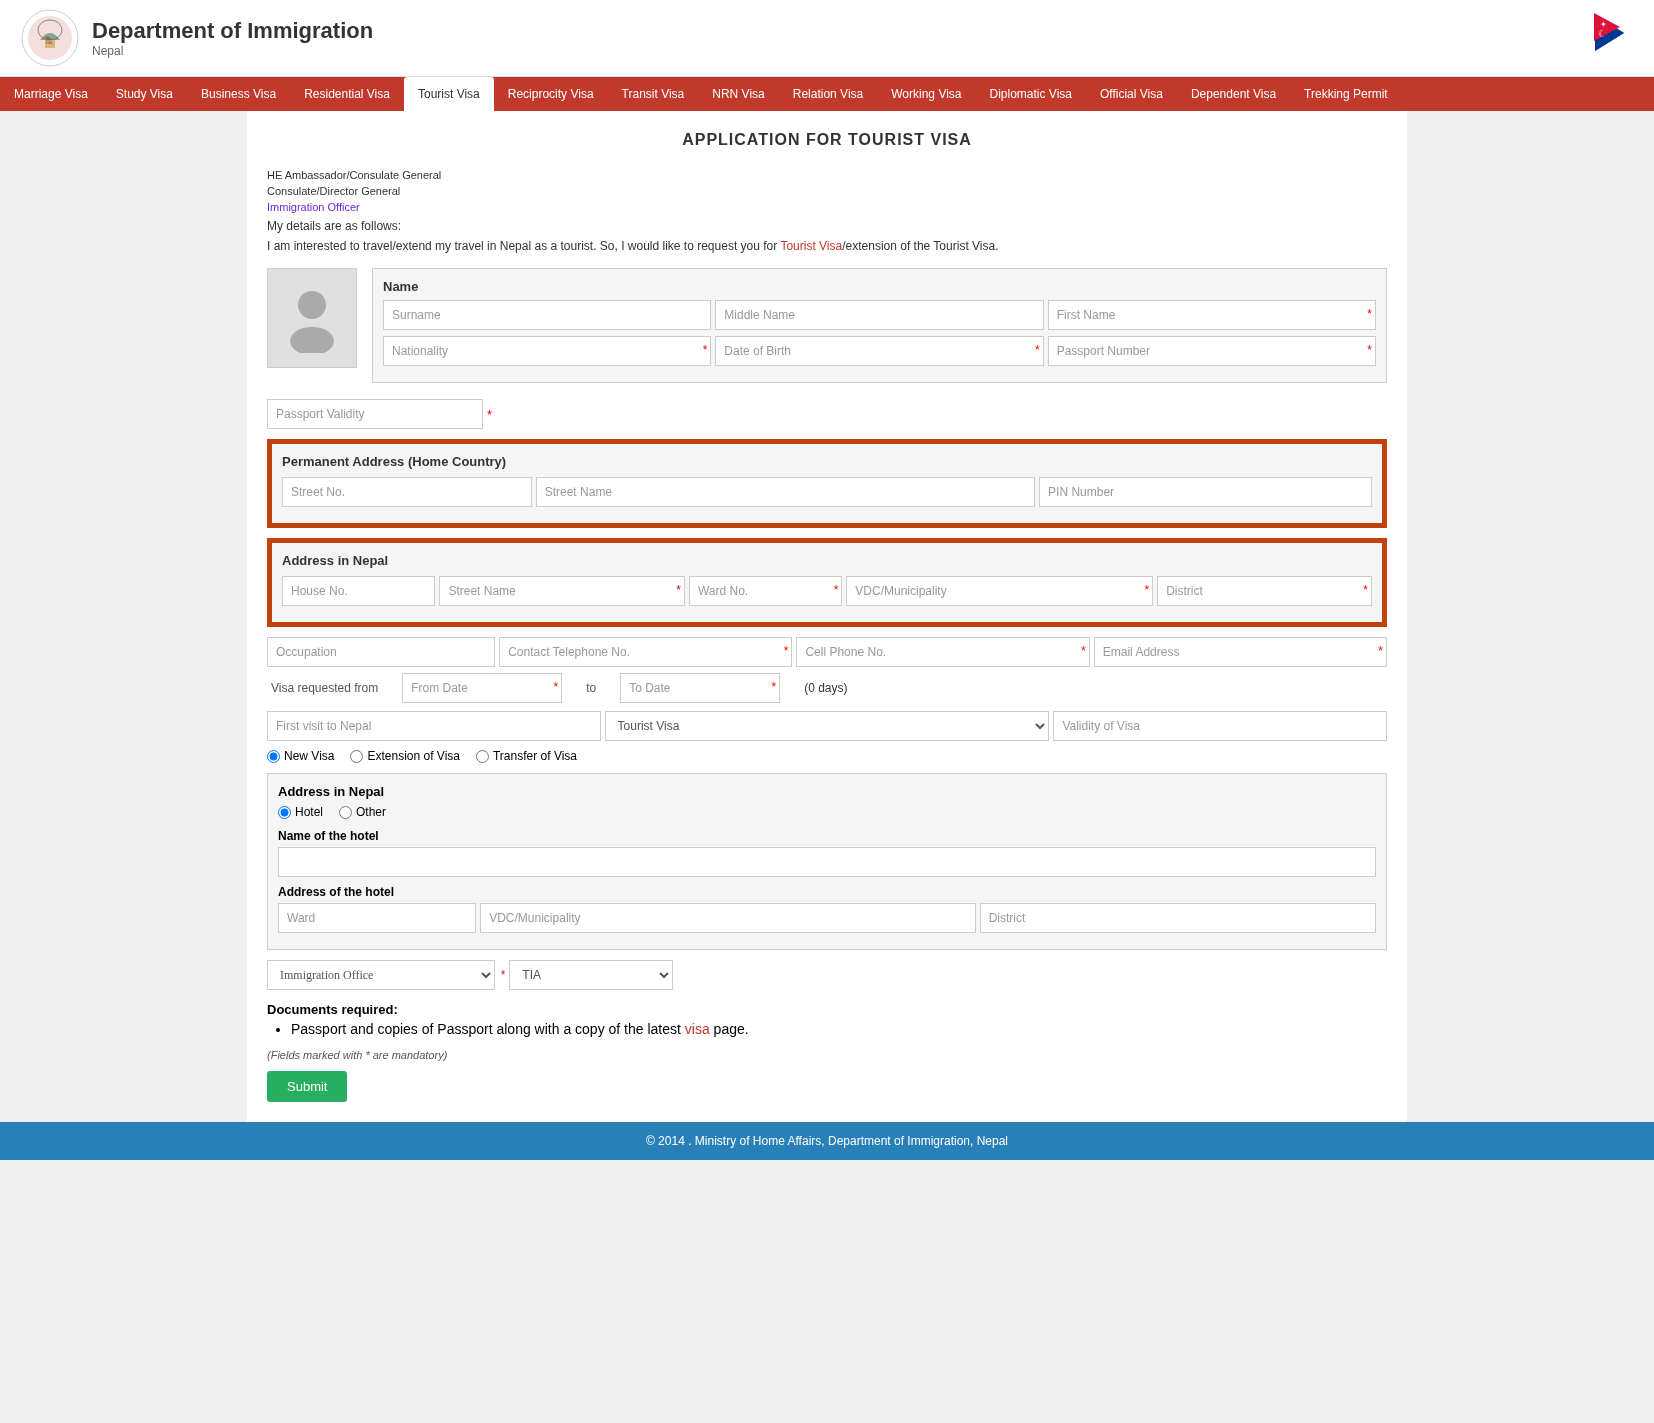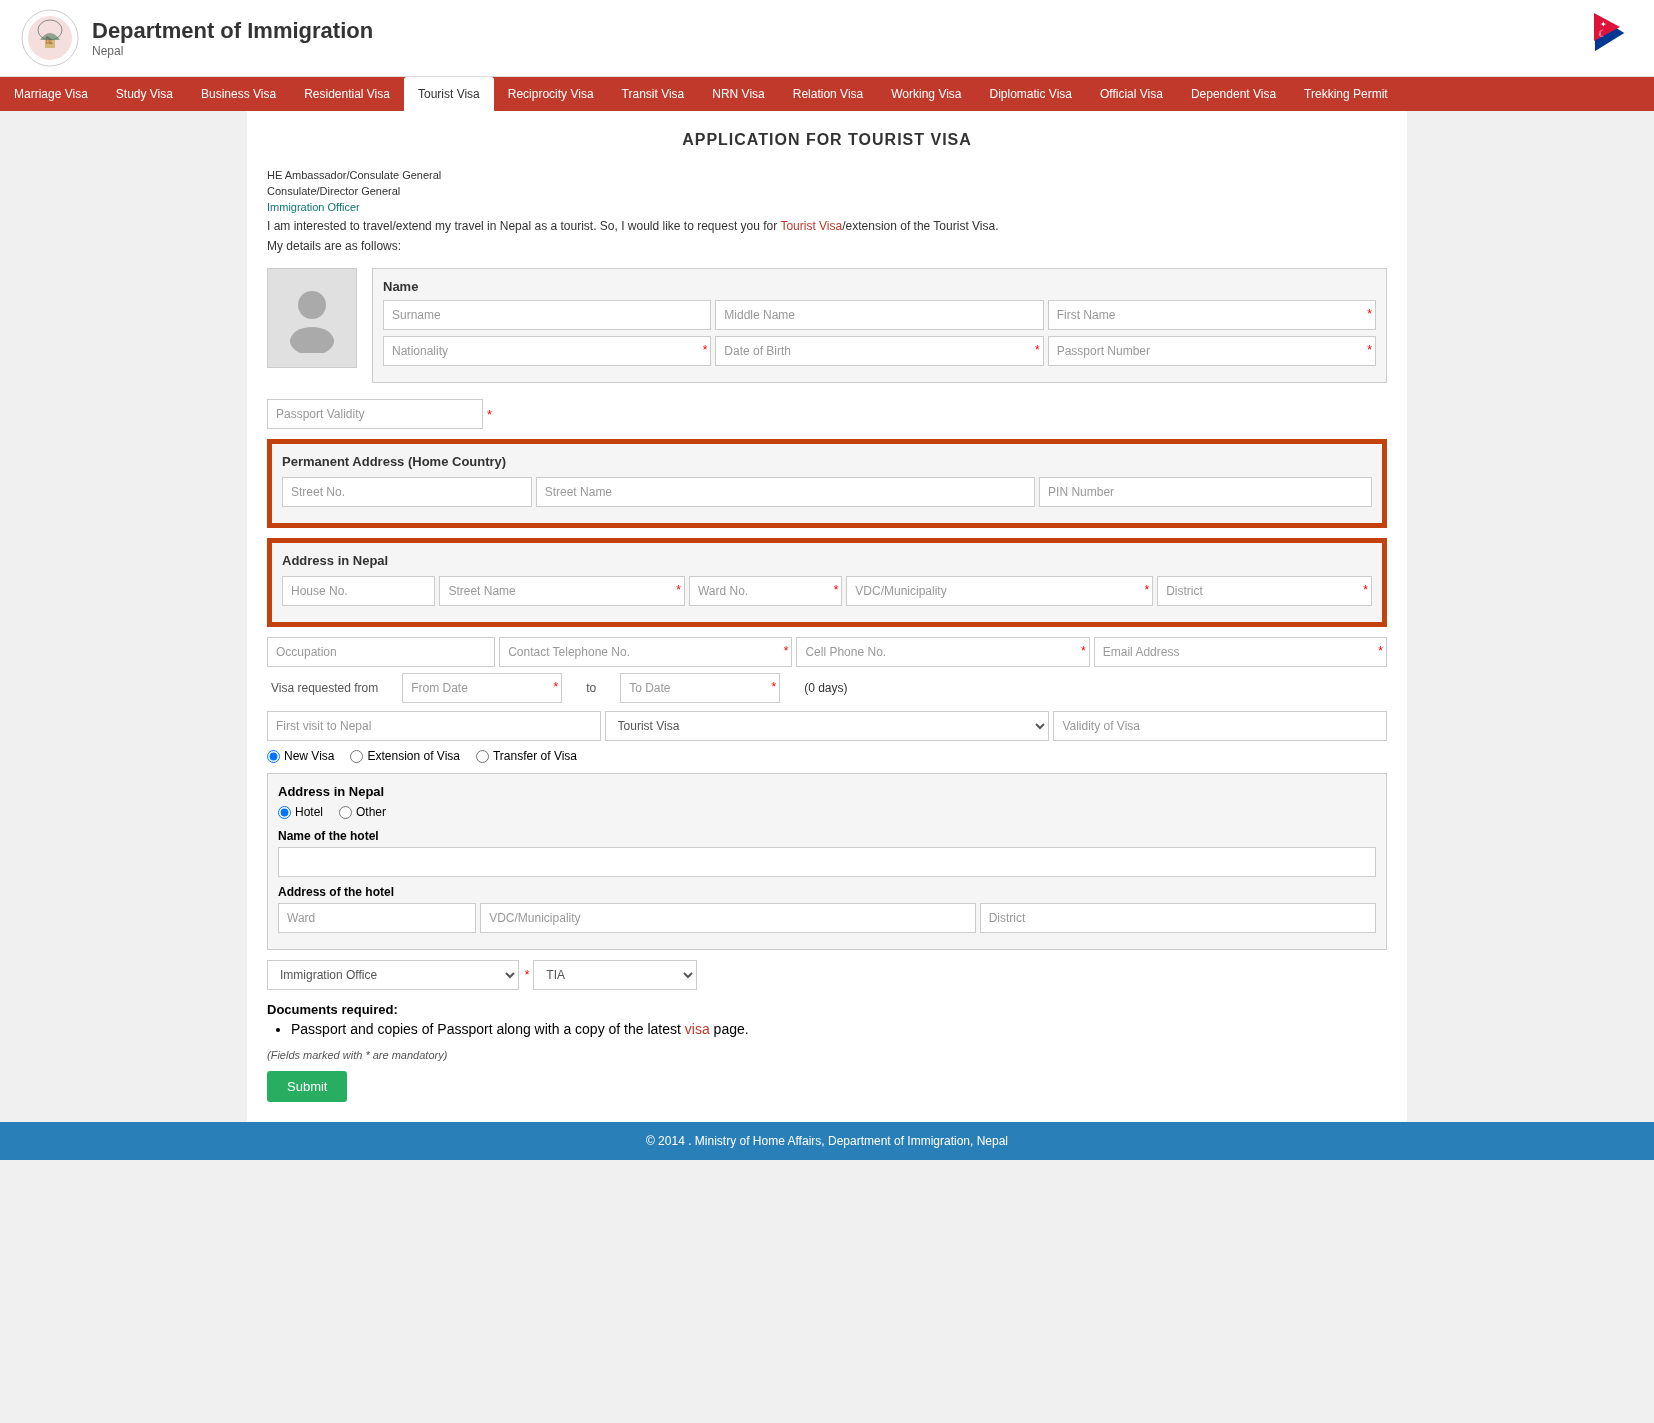--- a/index.html
+++ b/index.html
@@ -211,25 +211,25 @@
 </nav>
 
 <div class="main">
 
   <div class="page-title">APPLICATION FOR TOURIST VISA</div>
 
   
   <div class="intro">
     <p>HE Ambassador/Consulate General</p>
     <p>Consulate/Director General</p>
-    <p style="color:#0f766e;">Immigration Officer</p>
+    <p style="color:#6d28d9;">Immigration Officer</p>
+    <p class="note">My details are as follows:</p>
     <p class="note">
       I am interested to travel/extend my travel in Nepal as a tourist. So, I would like to request you for <span style="color:#c0392b;">Tourist Visa</span>/extension of the Tourist Visa.
     </p>
-    <p class="note">My details are as follows:</p>
   </div>
 
   
   <div class="photo-section">
 
     <div class="photo-placeholder">
       <svg viewBox="0 0 60 70" xmlns="http://www.w3.org/2000/svg">
         <circle cx="30" cy="22" r="14" fill="#aaa"></circle>
         <ellipse cx="30" cy="58" rx="22" ry="14" fill="#aaa"></ellipse>
       </svg>
@@ -411,21 +411,21 @@
       </div>
       <div class="field" style="flex:0.8;">
         <input type="text" placeholder="District" style="">
       </div>
     </div>
   </div>
 
   
   <div class="imm-row">
     <div class="field">
-      <select style="width:252px;">
+      <select style="width:228px;font-family:Liberation Serif, serif;">
         <option>Immigration Office</option>
         <option>TIA Office</option>
         <option>Other</option>
       </select>
       <span class="required-mark" style="position:static;margin-left:2px;">*</span>
     </div>
     <div class="field">
       <select style="width:164px;">
         <option>TIA</option>
         <option>Other</option>

